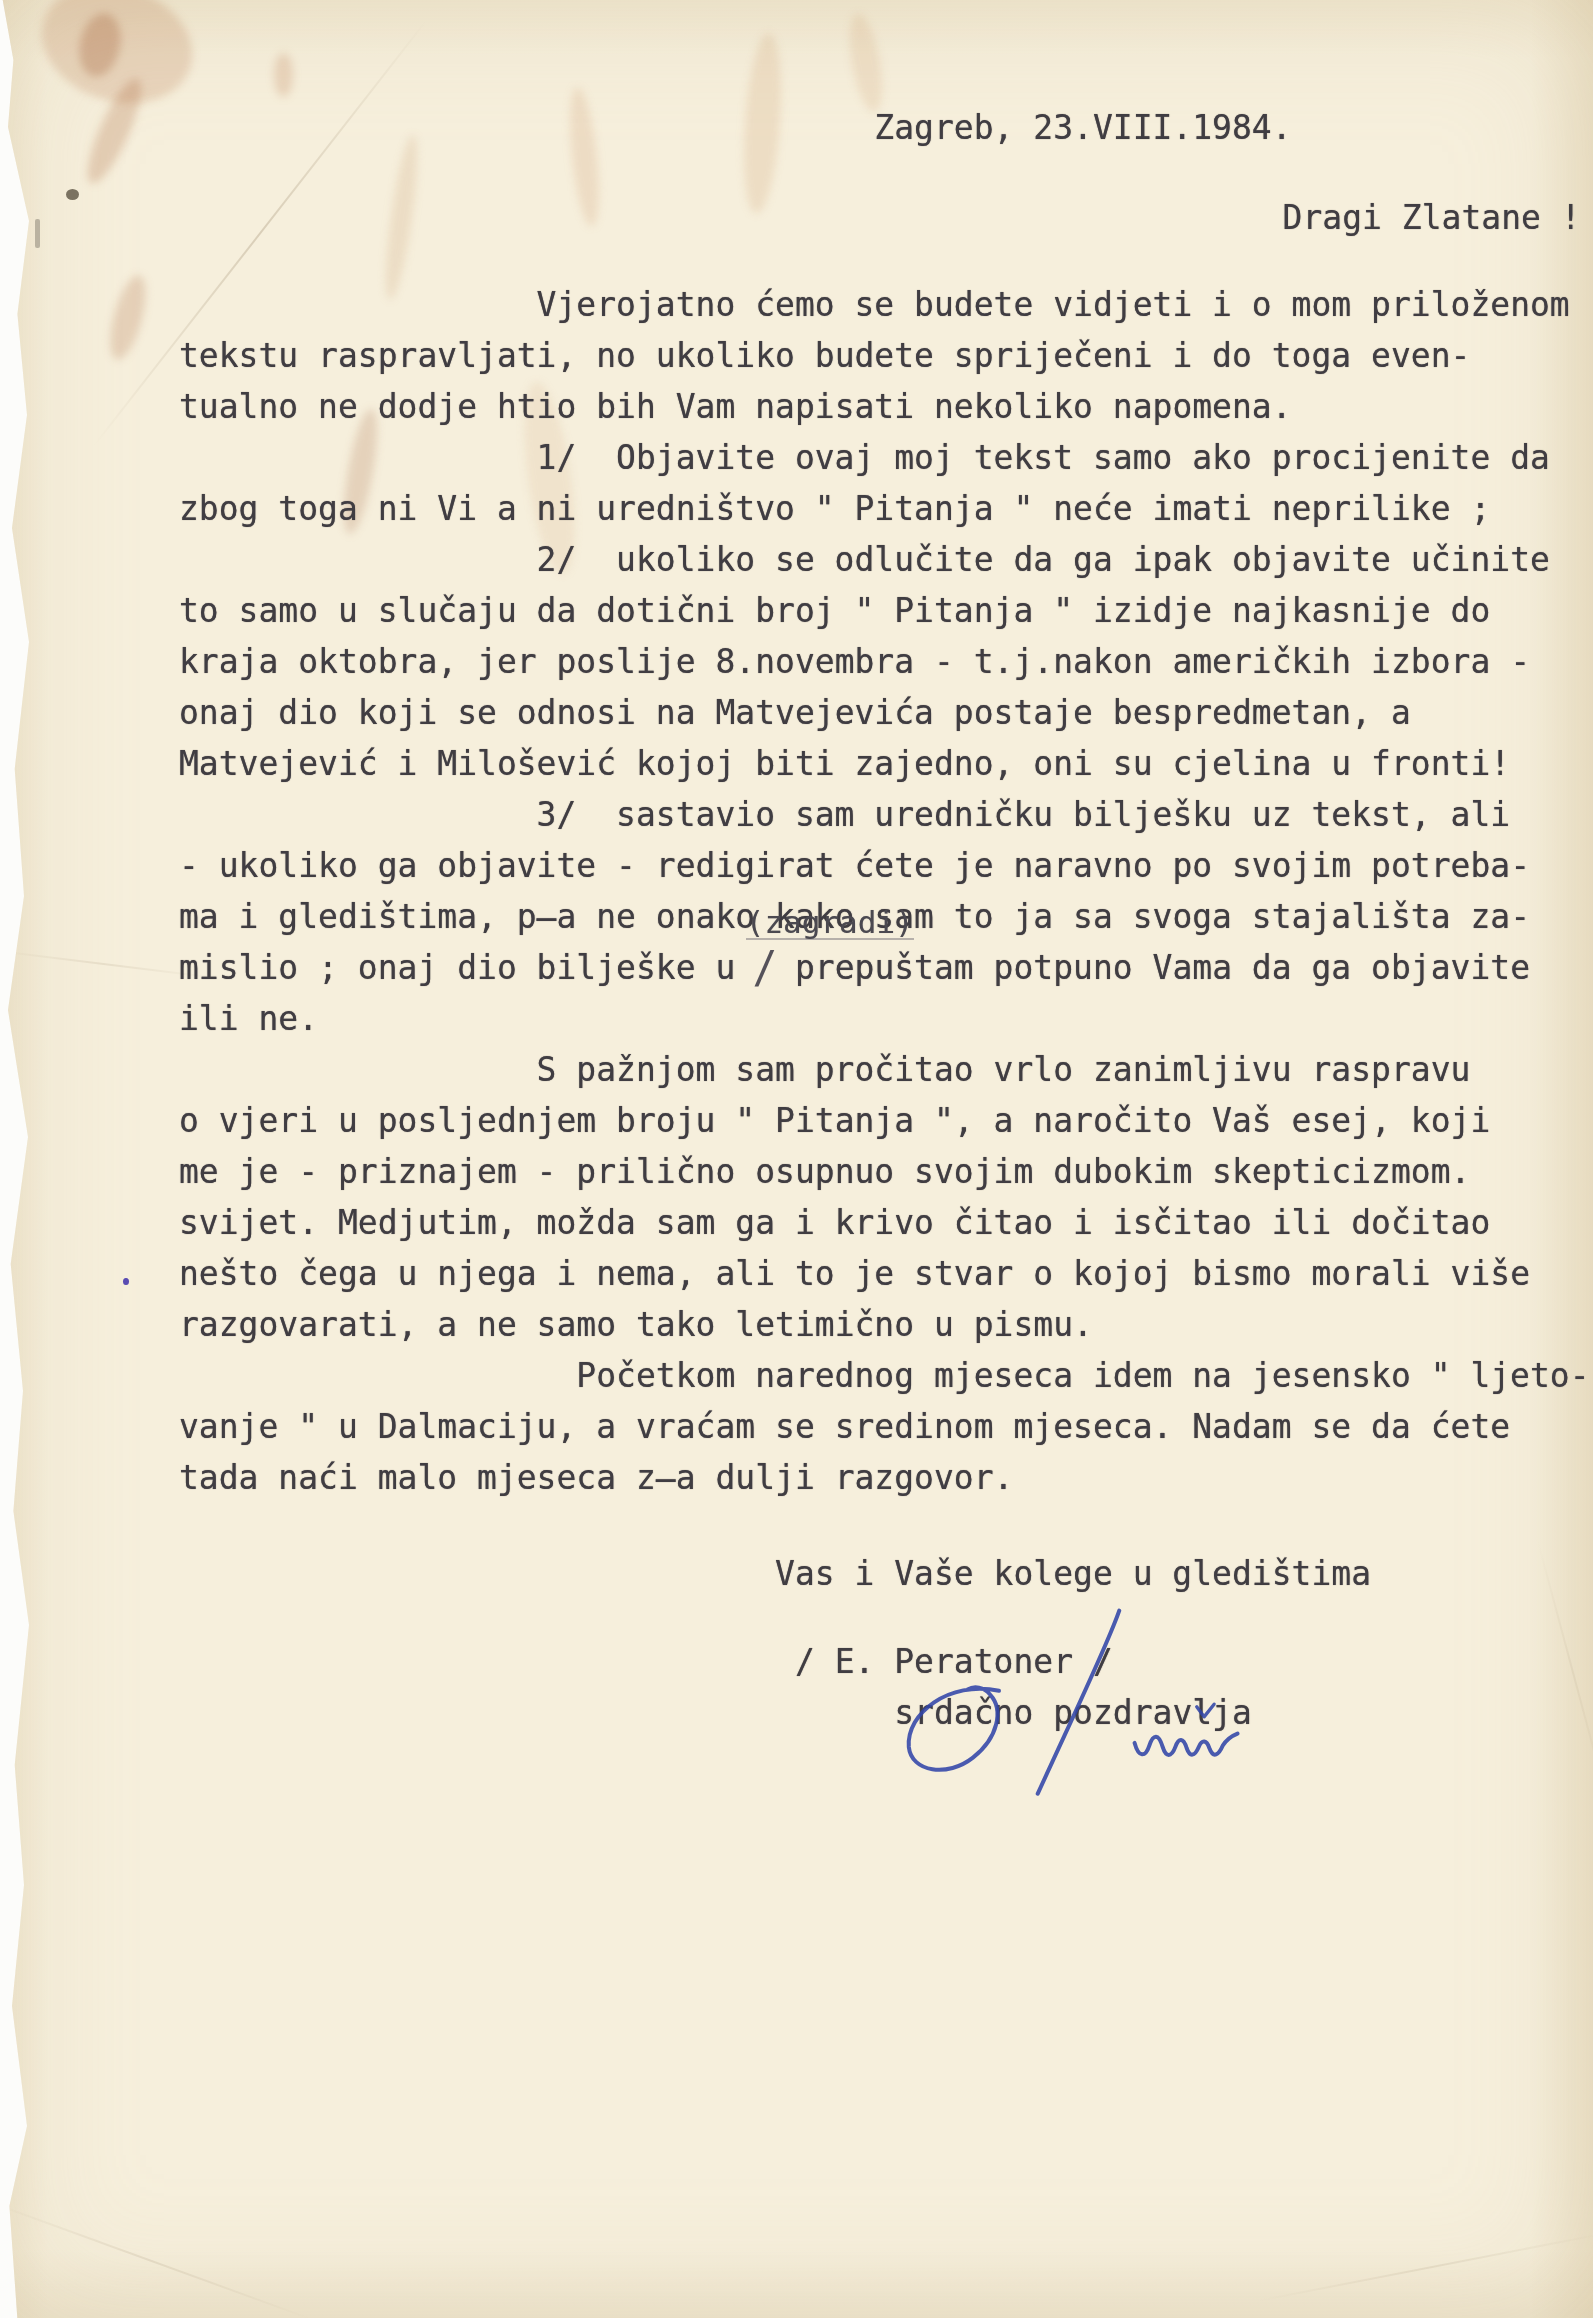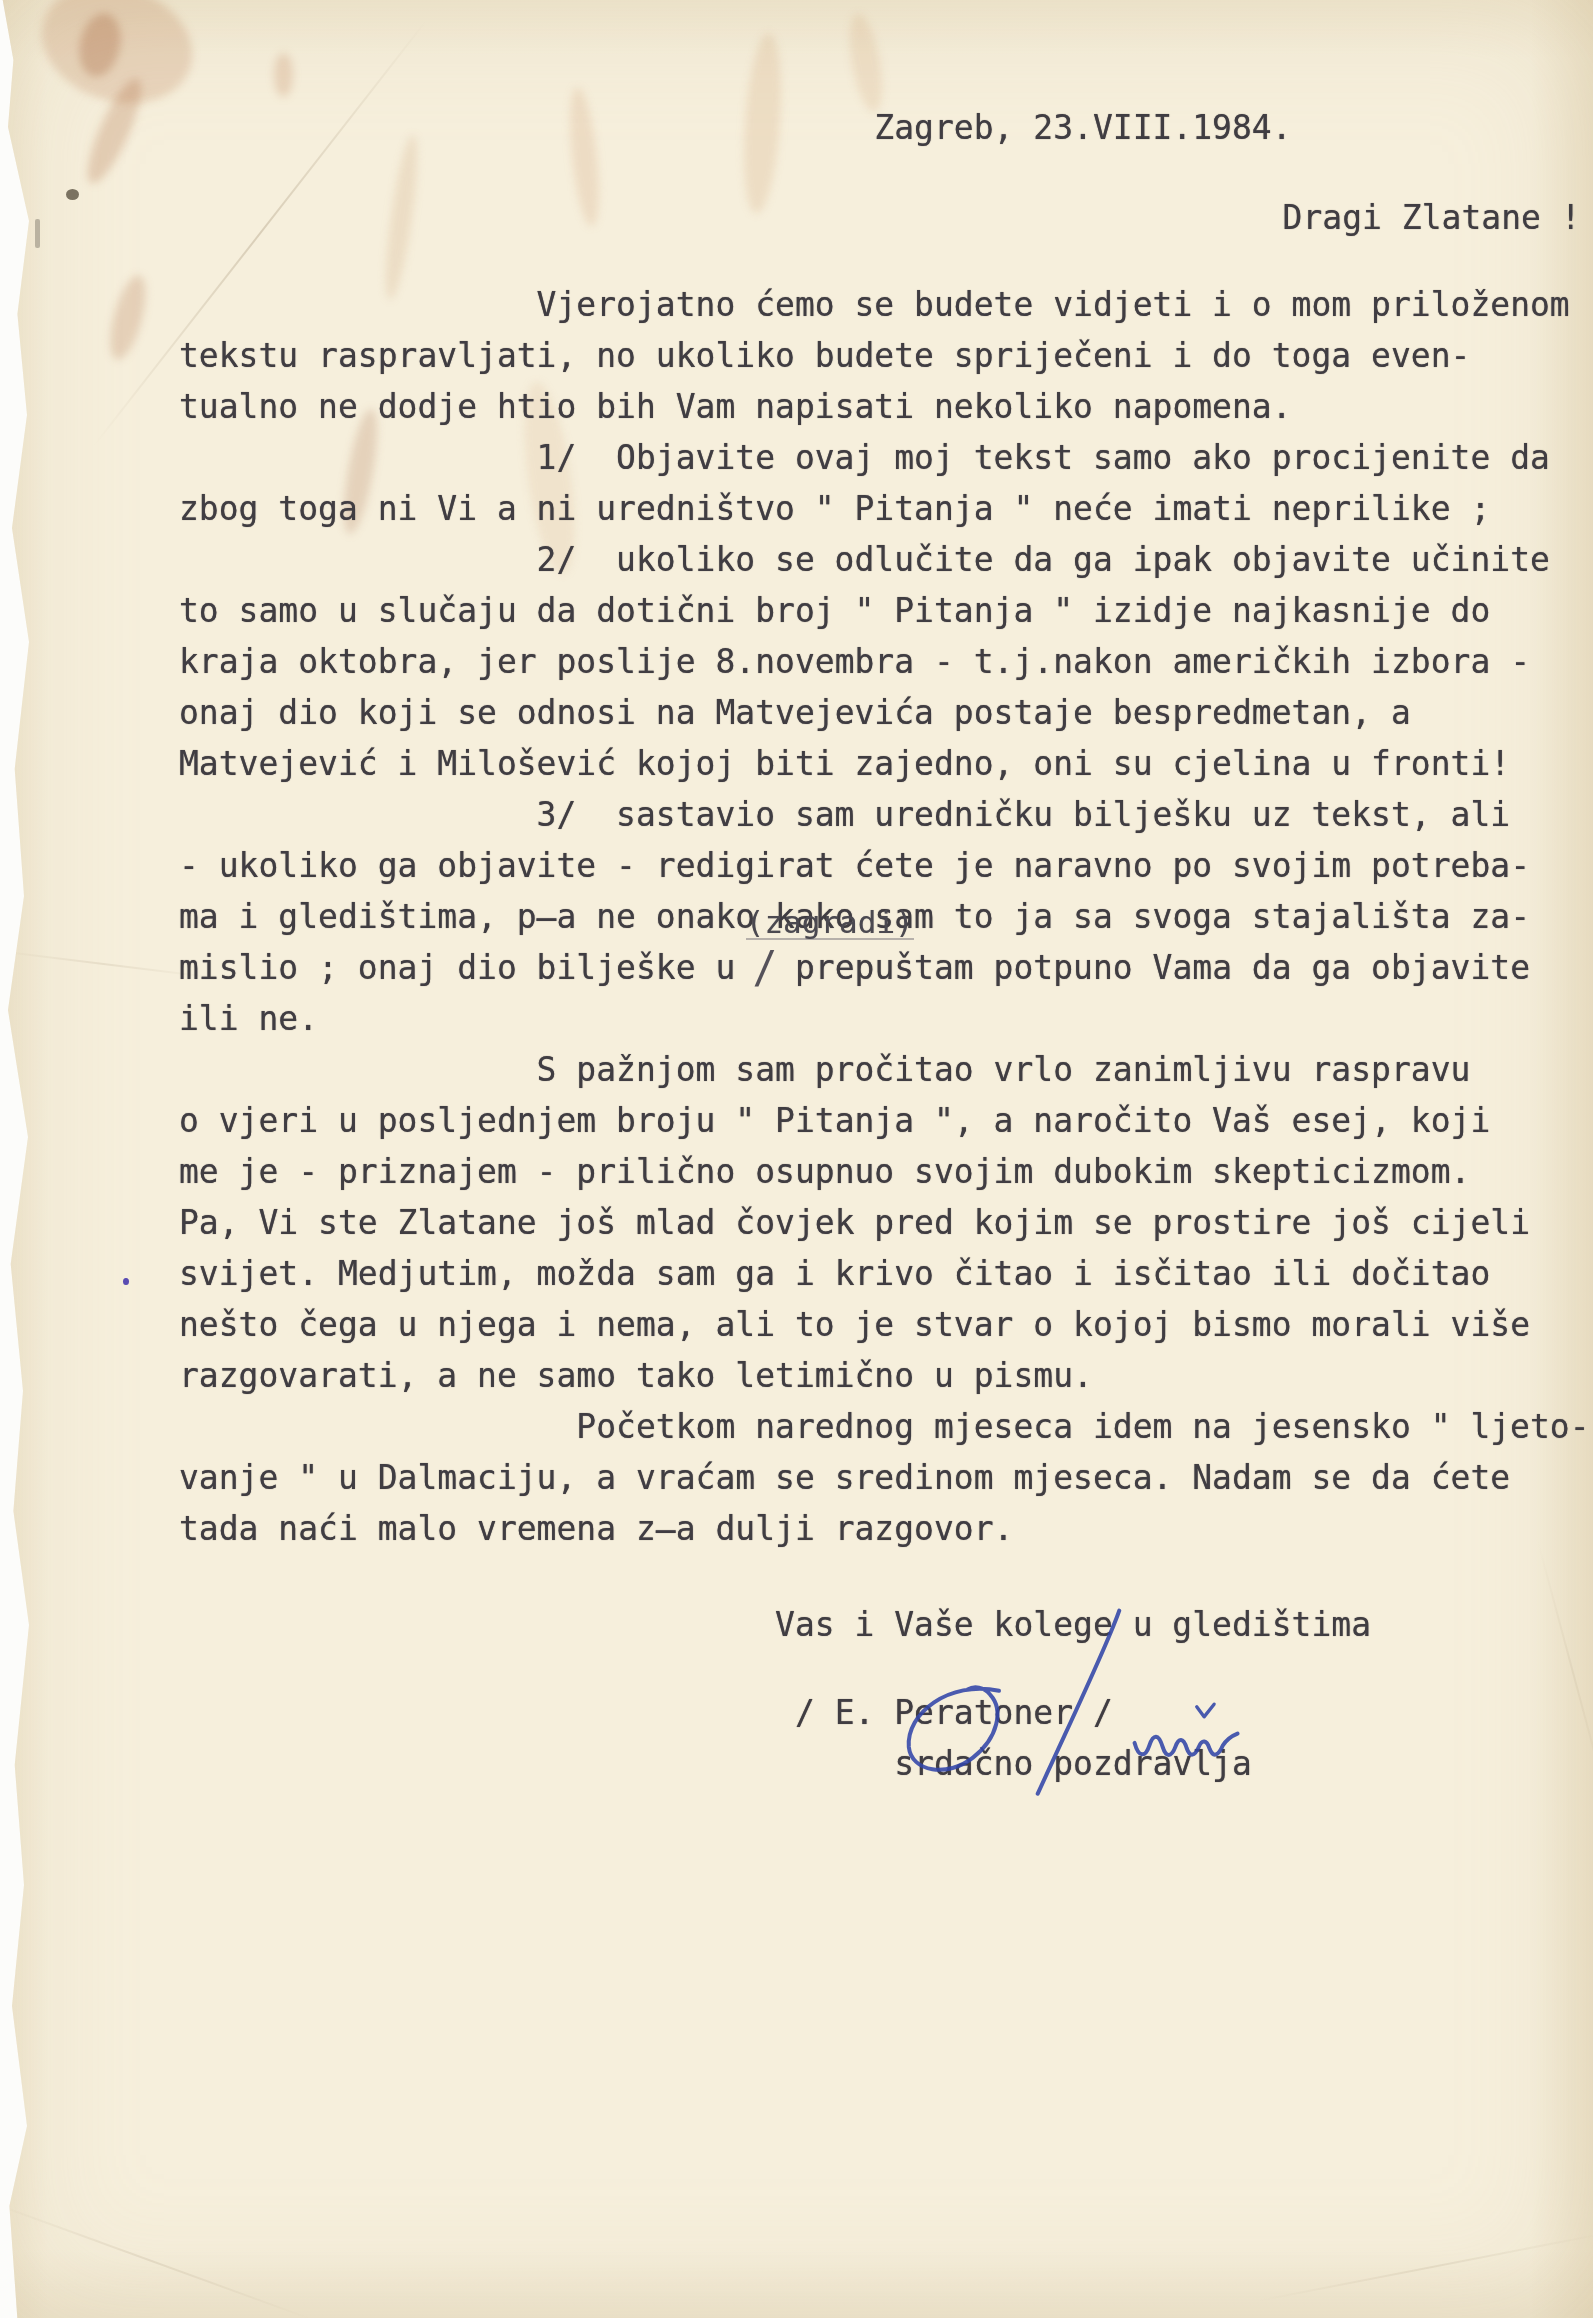--- a/index.html
+++ b/index.html
@@ -112,28 +112,27 @@
     <div class="line">- ukoliko ga objavite - redigirat ćete je naravno po svojim potreba-</div>
     <div class="line">ma i gledištima, p̶a ne onako kako sam to ja sa svoga stajališta za-</div>
 
     <div class="line"><span>mislio ; onaj dio bilješke u </span><span class="ins"><span class="caret">/</span><span class="inserted">(zagradi)</span></span><span> prepuštam potpuno Vama da ga objavite</span></div>
 
     <div class="line">ili ne.</div>
 
     <div class="line ind-par">S pažnjom sam pročitao vrlo zanimljivu raspravu</div>
     <div class="line">o vjeri u posljednjem broju " Pitanja ", a naročito Vaš esej, koji</div>
     <div class="line">me je - priznajem - prilično osupnuo svojim dubokim skepticizmom.</div>
-    <div class="line">Pa, Vi ste Zlatane još mlad čovjek pred kojim se prostire još cijeli</div>
     <div class="line">svijet. Medjutim, možda sam ga i krivo čitao i isčitao ili dočitao</div>
     <div class="line">nešto čega u njega i nema, ali to je stvar o kojoj bismo morali više</div>
     <div class="line">razgovarati, a ne samo tako letimično u pismu.</div>
 
     <div class="line ind-par5">Početkom narednog mjeseca idem na jesensko " ljeto-</div>
     <div class="line">vanje " u Dalmaciju, a vraćam se sredinom mjeseca. Nadam se da ćete</div>
-    <div class="line">tada naći malo vremena z̶a dulji razgovor.</div>
+    <div class="line">tada naći malo mjeseca z̶a dulji razgovor.</div>
 
     <div class="line ind-cl1 gap-closing">Vas i Vaše kolege u gledištima</div>
     <div class="line ind-cl3 gap-name">/ E. Peratoner /</div>
     <div class="line ind-cl2">srdačno pozdravlja</div>
   </div>
 
   <svg class="signature" width="481" height="201" viewBox="0 0 720 300">
     <g fill="none" stroke="#3246a8" stroke-width="6" stroke-linecap="round" stroke-linejoin="round" opacity="0.88">
       <path d="M235,128 C160,112 96,162 100,212 C104,250 158,258 196,228 C234,198 242,156 222,134 C212,122 198,120 188,126"></path>
       <path d="M415,8 C398,58 345,168 293,282"></path>

